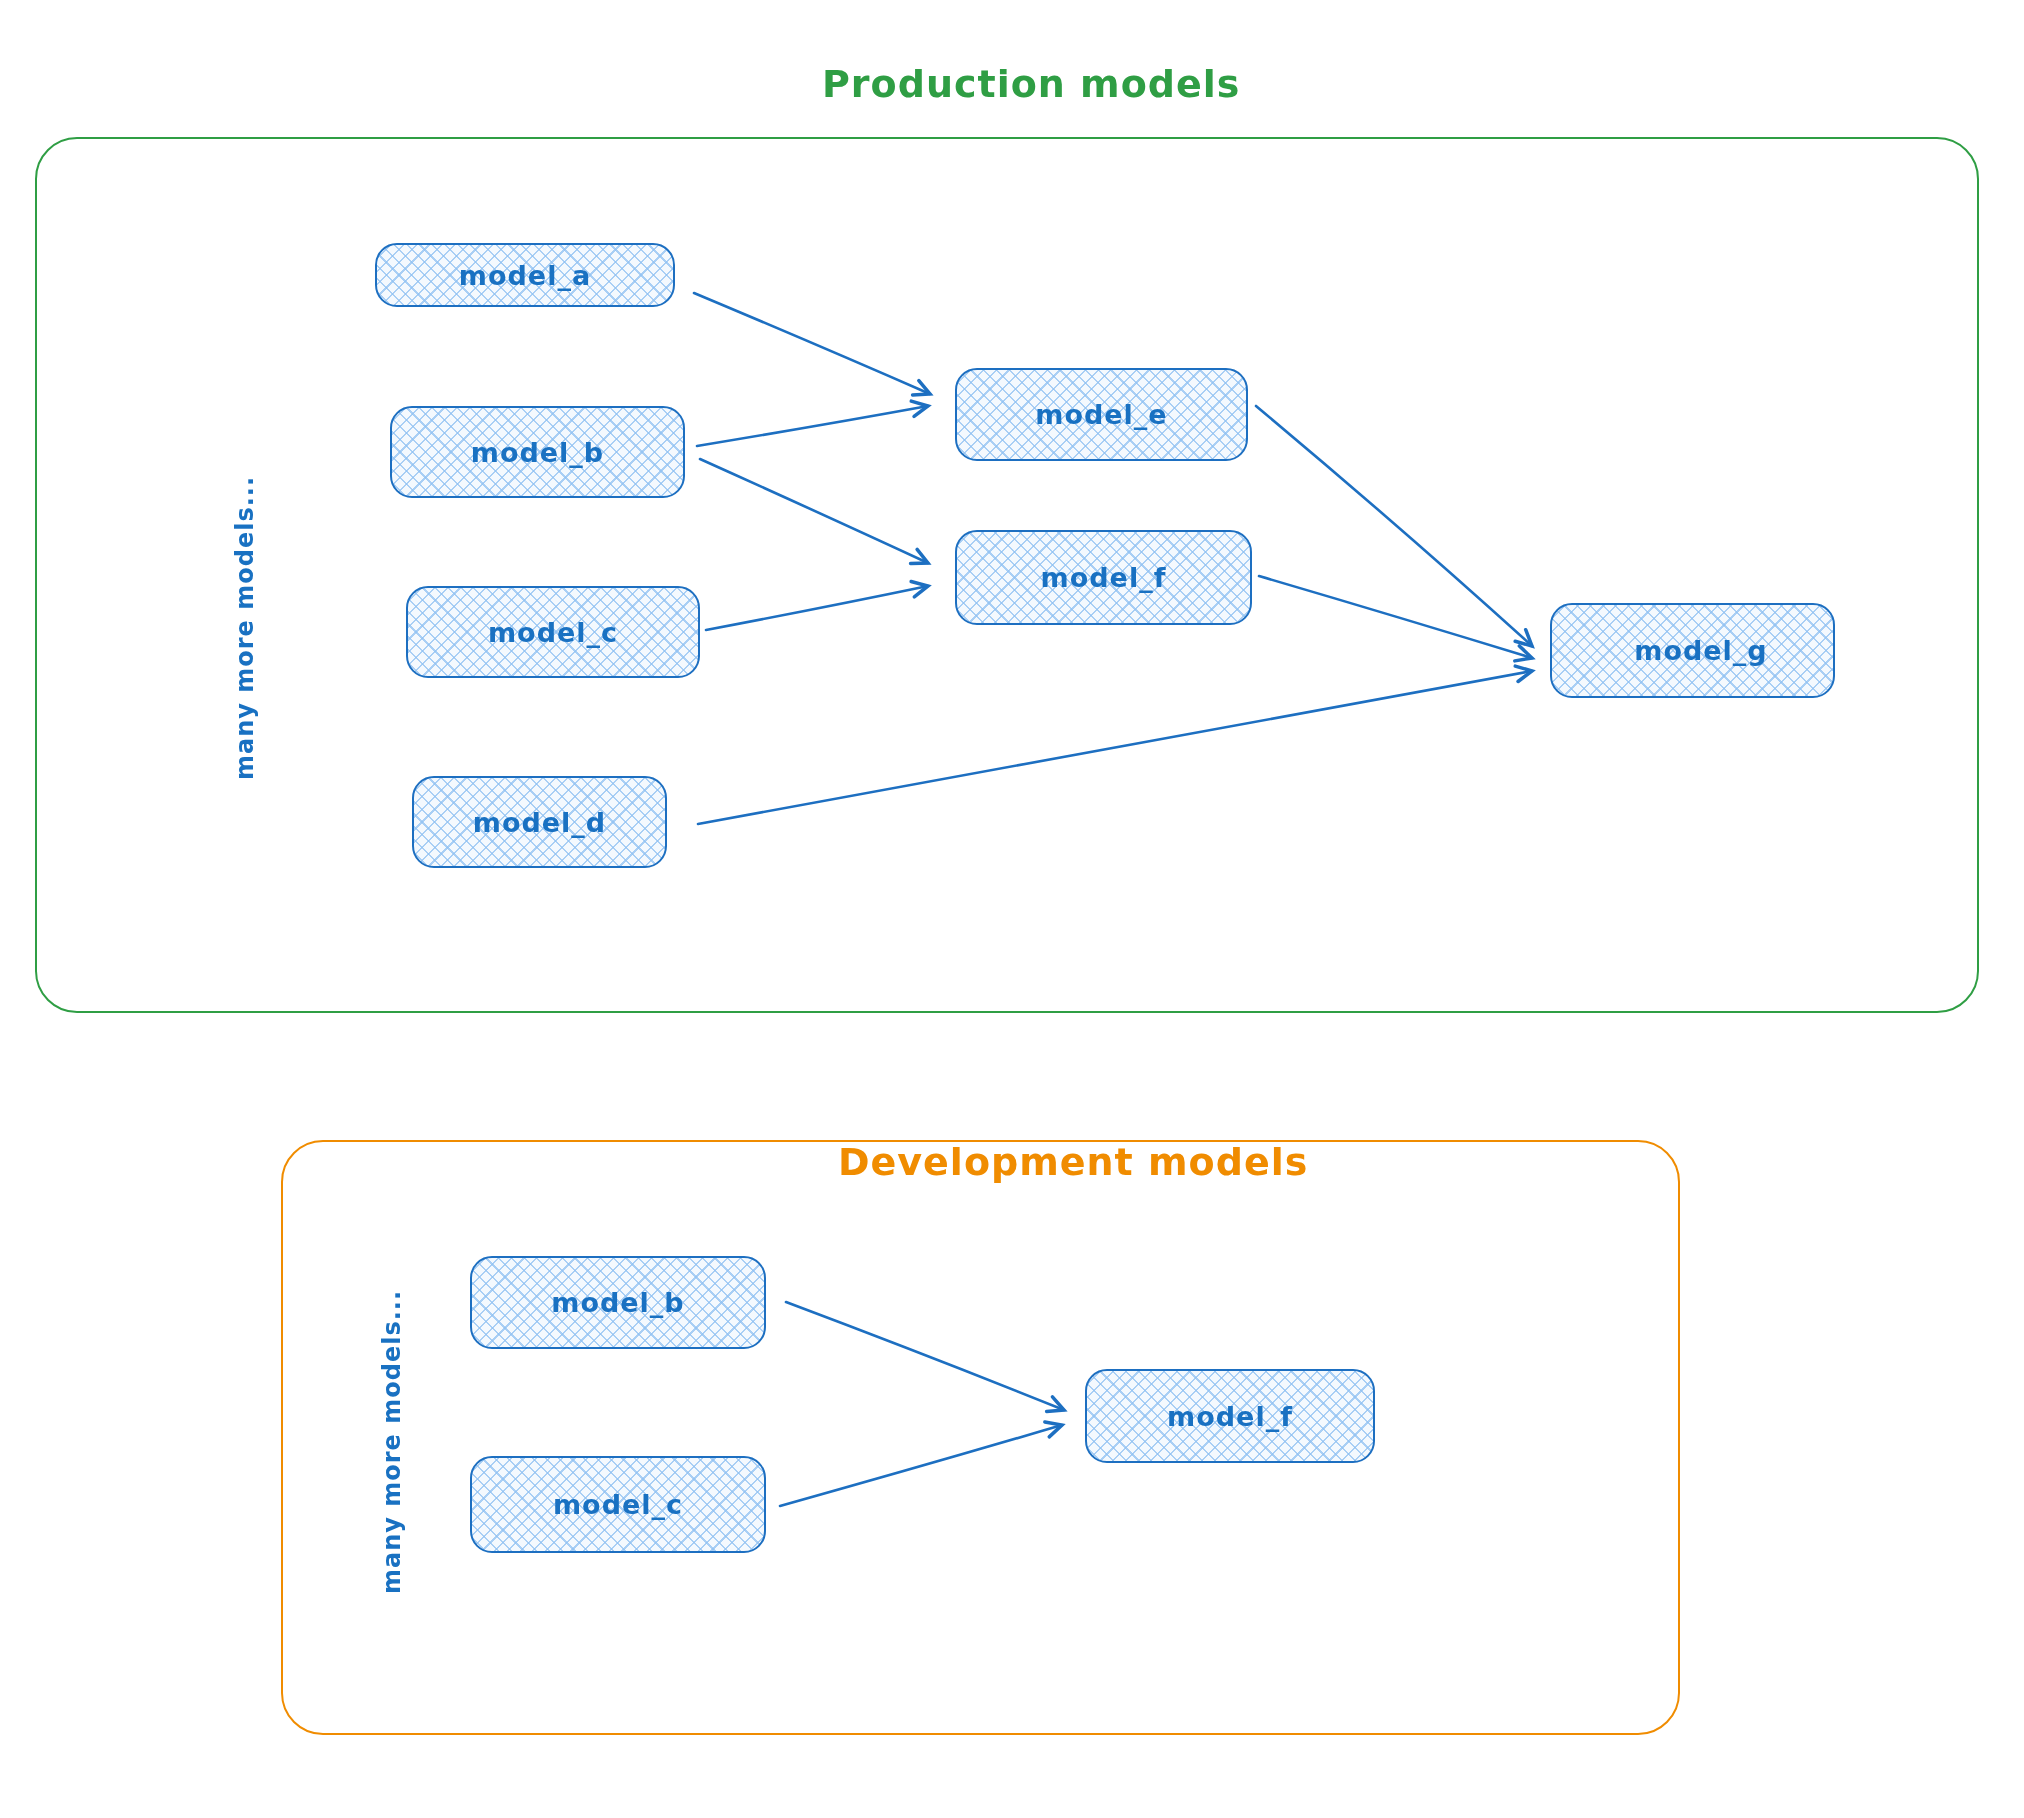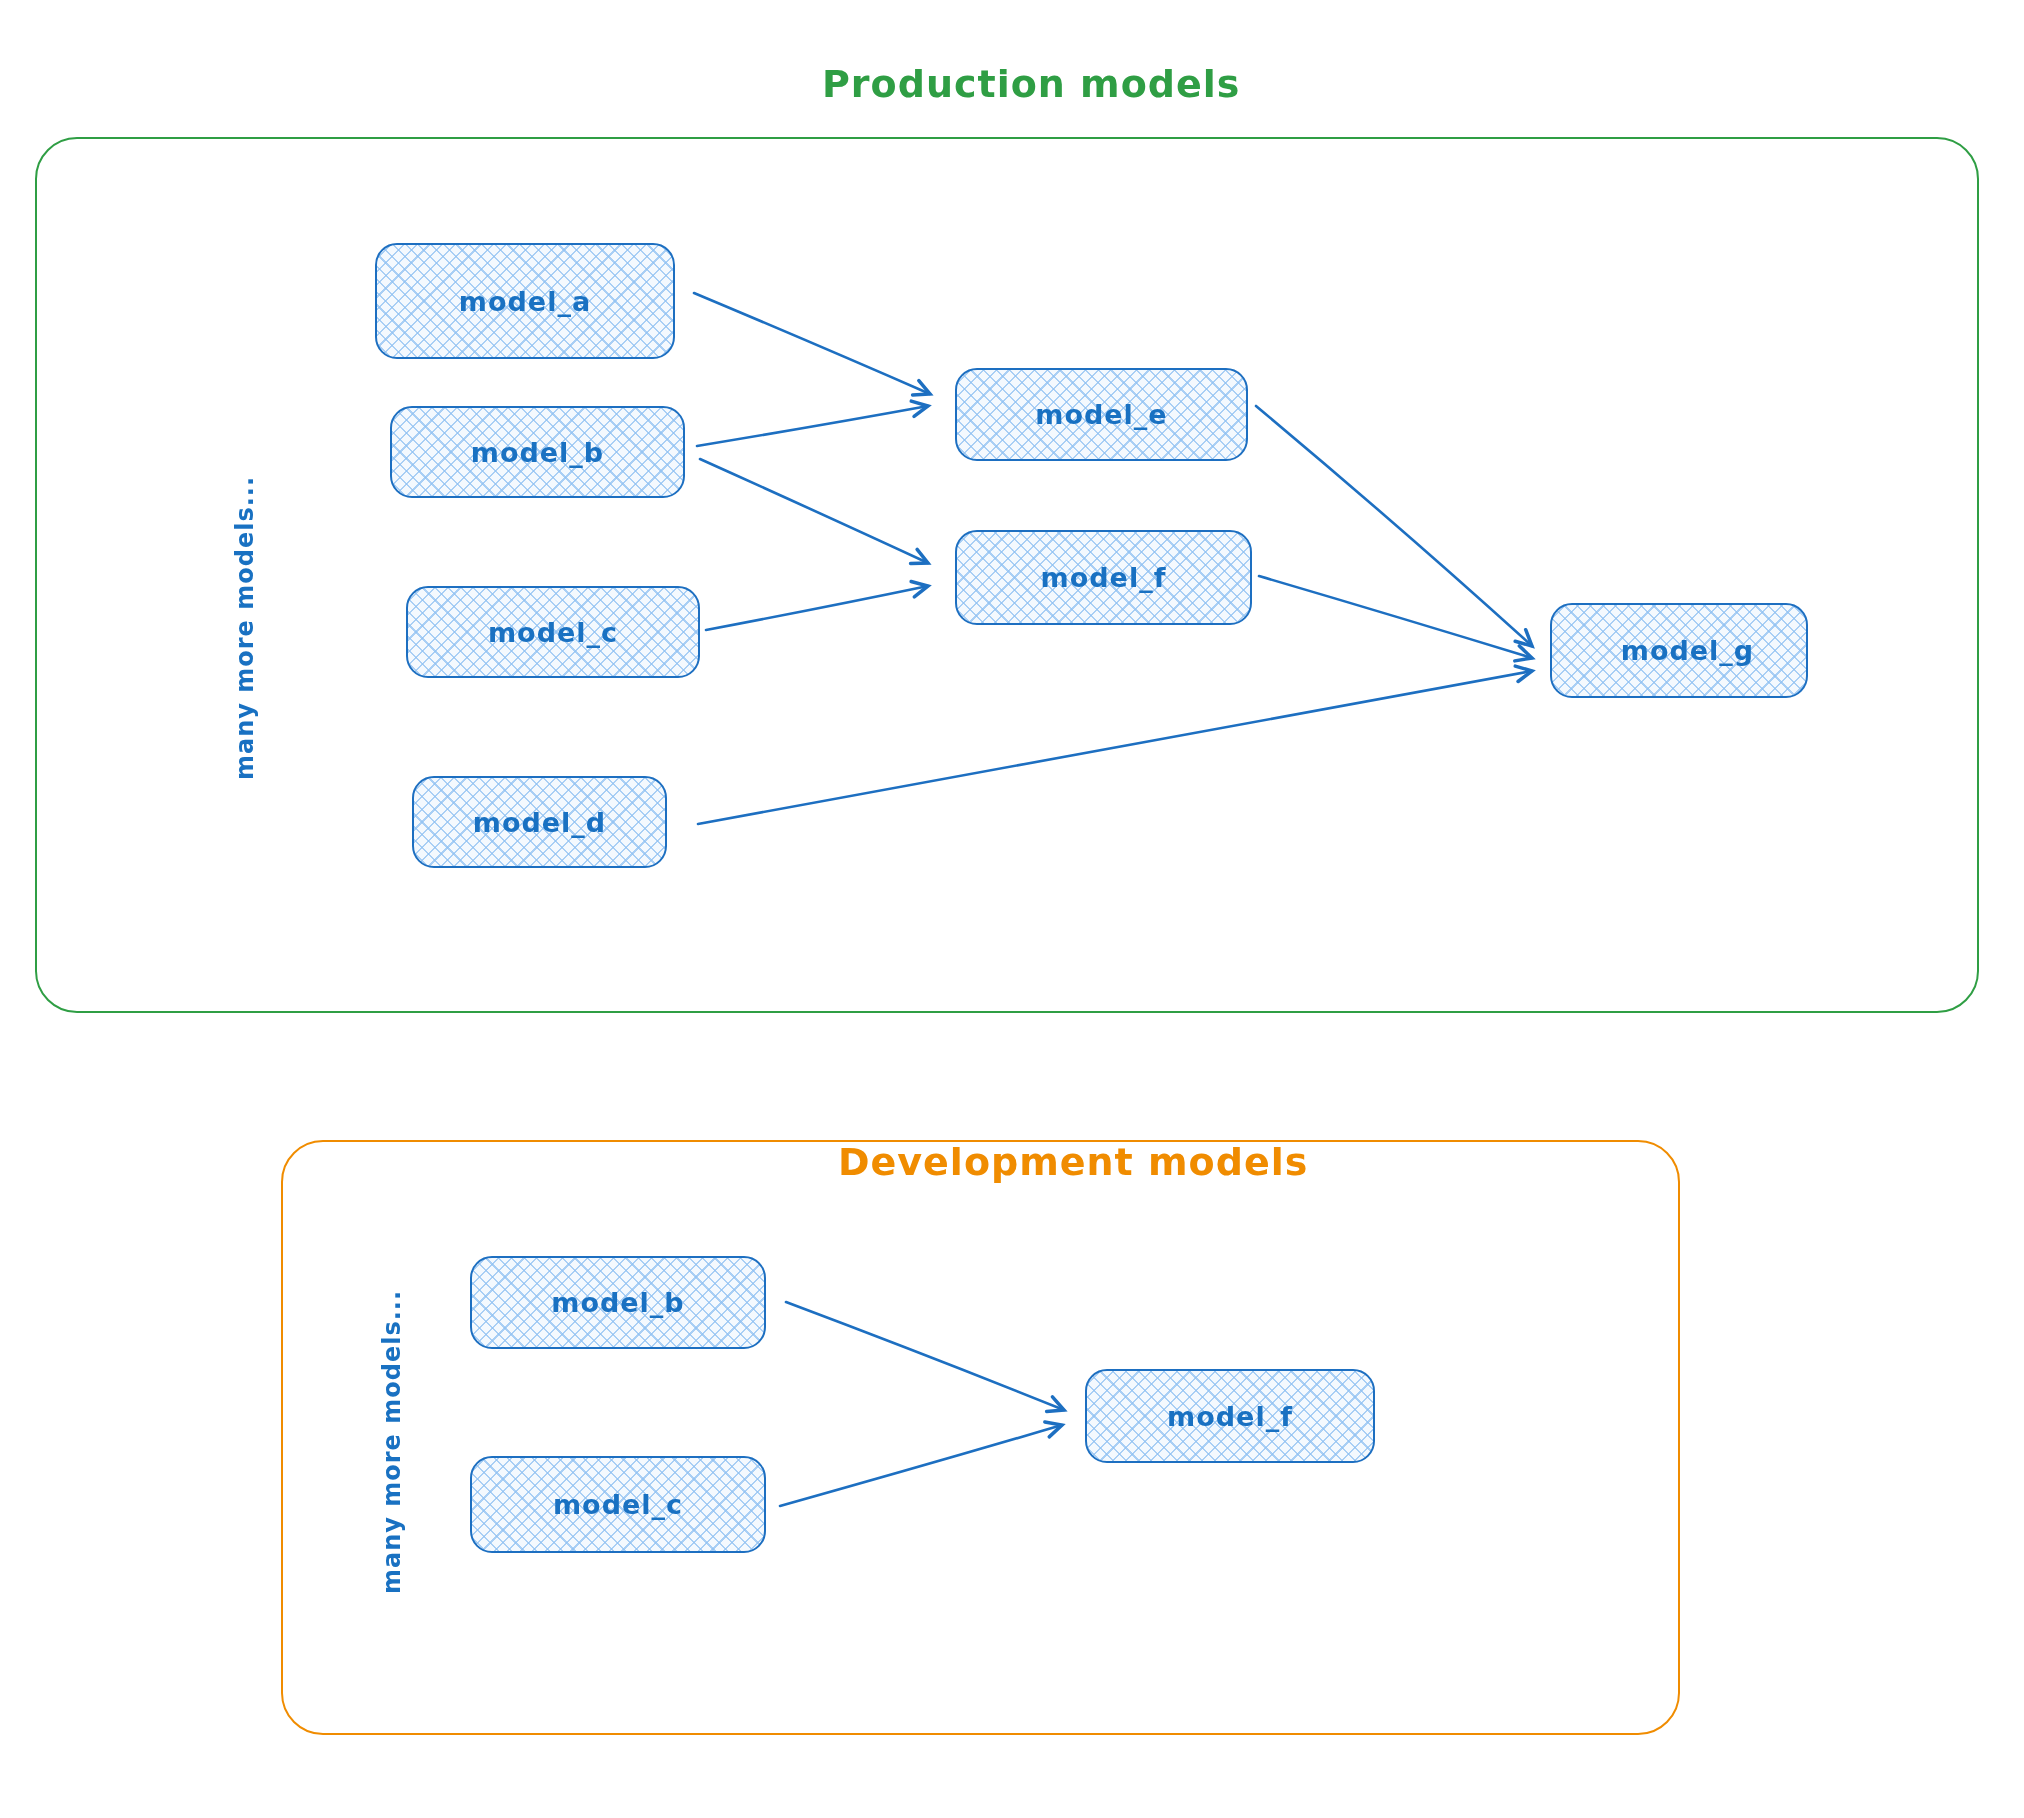--- a/index.html
+++ b/index.html
@@ -97,21 +97,21 @@
     <path class="edge" d="M697 446 Q818 426 928 406" marker-end="url(#arrow)"></path>
     <path class="edge" d="M700 459 Q820 513 928 563" marker-end="url(#arrow)"></path>
     <path class="edge" d="M706 630 Q822 608 928 586" marker-end="url(#arrow)"></path>
     <path class="edge" d="M1256 406 Q1402 528 1532 646" marker-end="url(#arrow)"></path>
     <path class="edge" d="M1259 576 Q1402 618 1532 658" marker-end="url(#arrow)"></path>
     <path class="edge" d="M698 824 Q1130 745 1532 671" marker-end="url(#arrow)"></path>
     <path class="edge" d="M786 1302 Q935 1358 1064 1410" marker-end="url(#arrow)"></path>
     <path class="edge" d="M780 1506 Q930 1464 1062 1425" marker-end="url(#arrow)"></path>
   </svg>
 
-  <div class="node" style="left:375px;top:243px;width:300px;height:116px;">
+  <div class="node" style="left:375px;top:243px;width:300px;height:64px;">
     <span>model_a</span>
   </div>
 
   <div class="node" style="left:390px;top:406px;width:295px;height:92px;">
     <span>model_b</span>
   </div>
 
   <div class="node" style="left:406px;top:586px;width:294px;height:92px;">
     <span>model_c</span>
   </div>
@@ -121,21 +121,21 @@
   </div>
 
   <div class="node" style="left:955px;top:352px;width:293px;height:93px;margin-top:16px;">
     <span>model_e</span>
   </div>
 
   <div class="node" style="left:955px;top:530px;width:297px;height:95px;">
     <span>model_f</span>
   </div>
 
-  <div class="node" style="left:1550px;top:603px;width:258px;height:95px;padding-left:17px;">
+  <div class="node" style="left:1550px;top:603px;width:285px;height:95px;padding-left:17px;">
     <span>model_g</span>
   </div>
 
   <div class="node" style="left:470px;top:1256px;width:296px;height:93px;">
     <span>model_b</span>
   </div>
 
   <div class="node" style="left:470px;top:1456px;width:296px;height:97px;">
     <span>model_c</span>
   </div>

